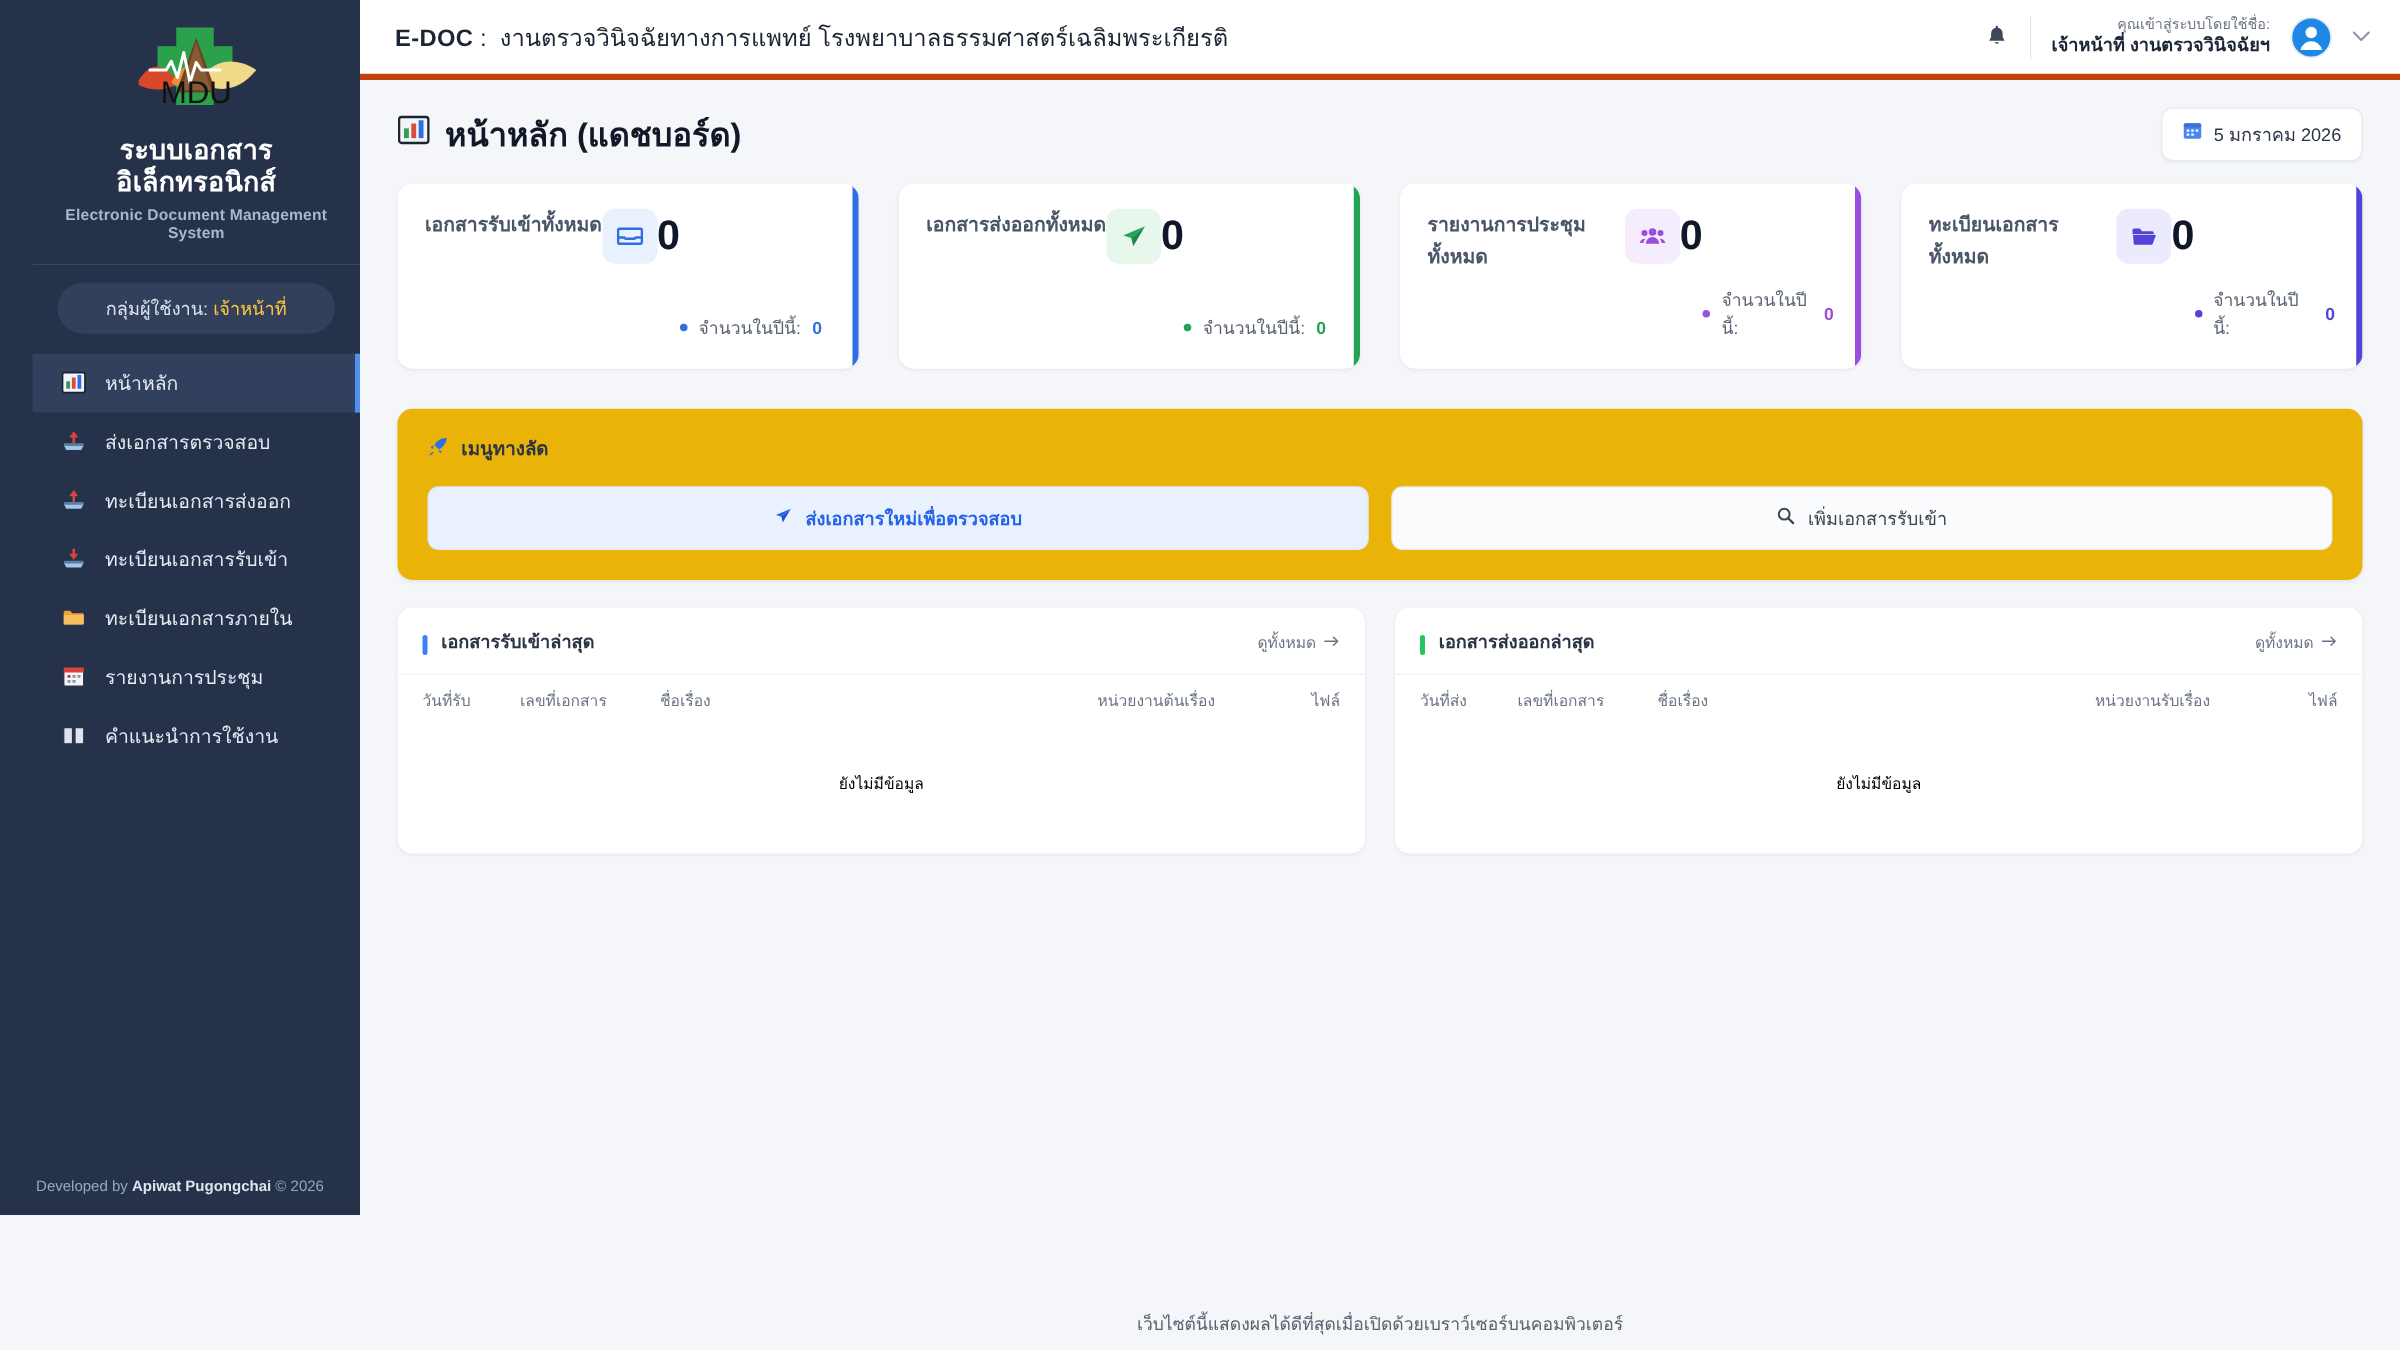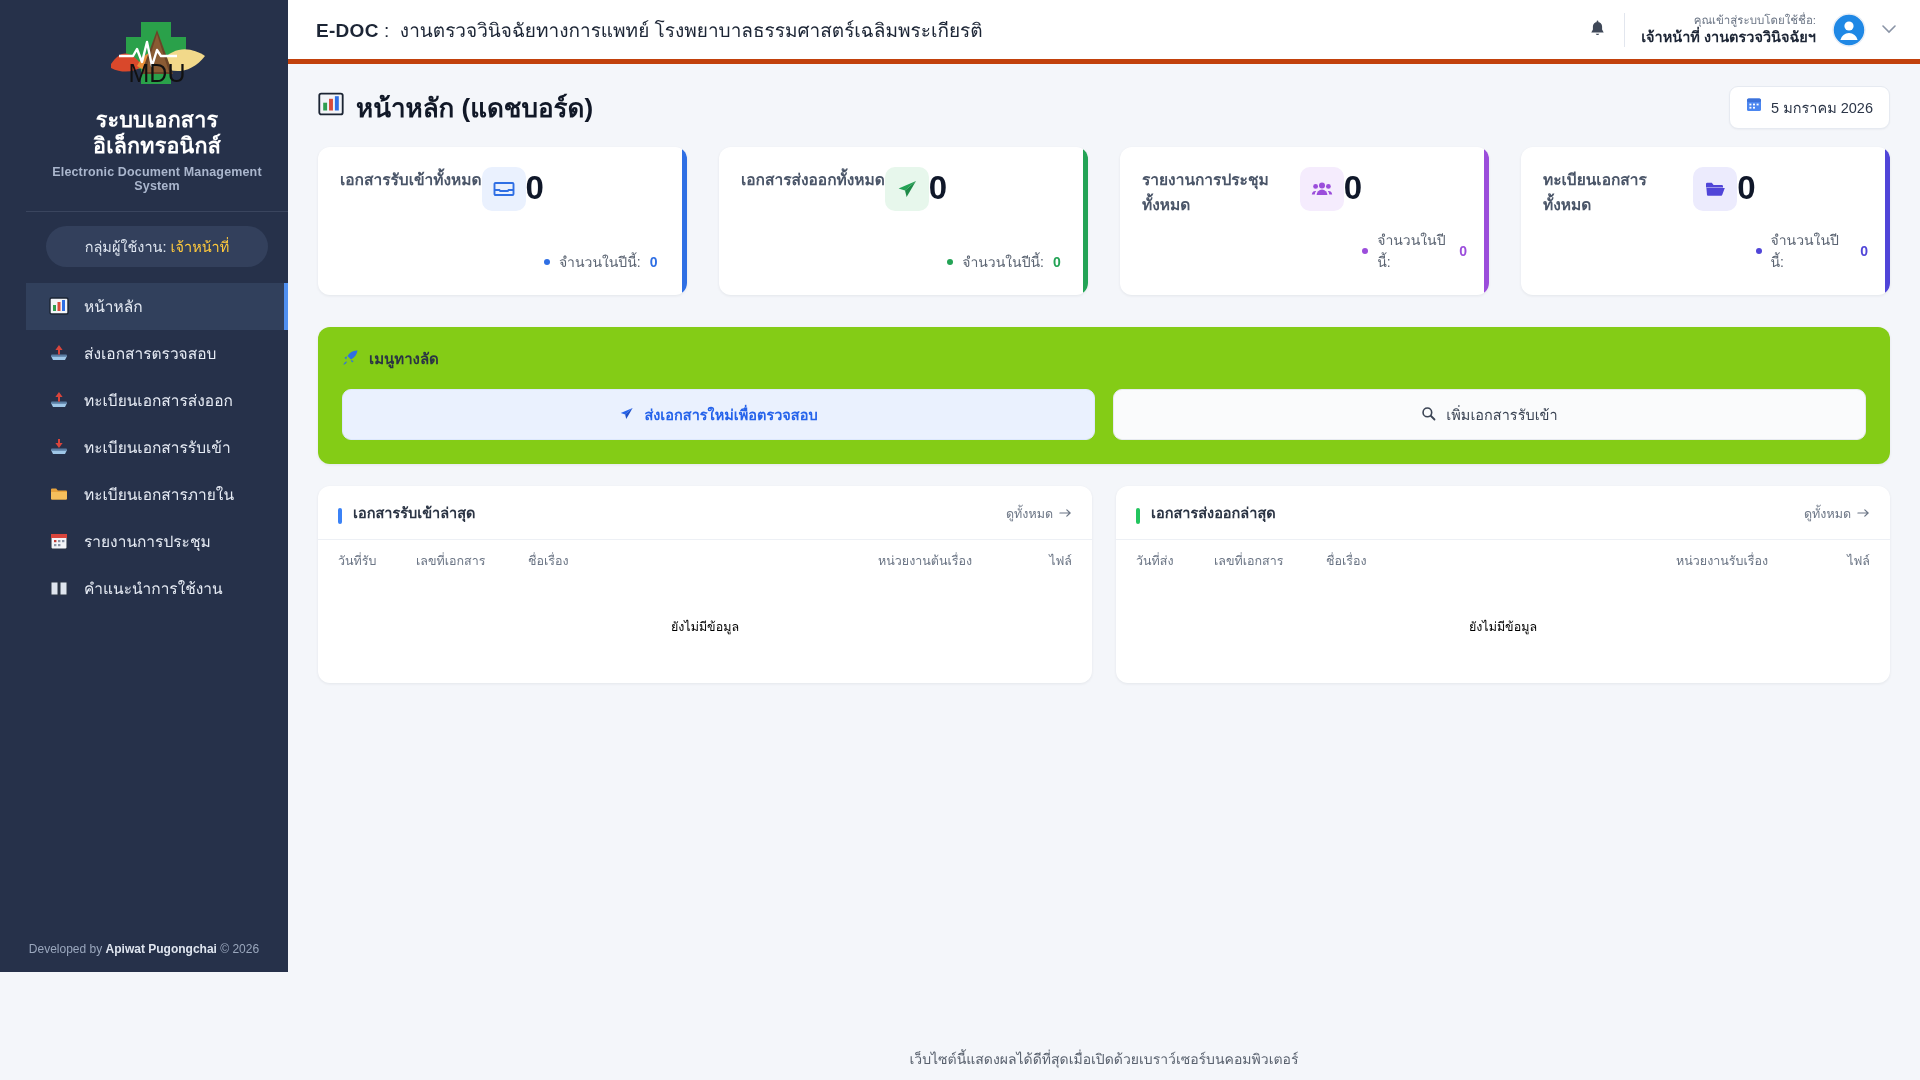--- a/index.html
+++ b/index.html
@@ -117,21 +117,21 @@
     background:var(--bg); display:flex; align-items:center; justify-content:center;
     flex:0 0 44px;
   }
   .stat-value { font-size:33px; font-weight:bold; color:#0f1729; margin-top:4px; line-height:1.05; }
   .stat-foot { margin-top:auto; font-size:14px; color:#5b6472; display:flex; align-items:center; gap:9px; }
   .dot { width:6px; height:6px; border-radius:50%; background:var(--ac); flex:0 0 6px; }
   .stat-foot b { color:var(--ac); font-weight:bold; }
 
   
   .shortcut-card {
-    margin:32px 6px 0; background:#84cc16; border-radius:12px;
+    margin:32px 6px 0; background:#eab308; border-radius:12px;
     box-shadow:0 1px 3px rgba(16,24,40,.07);
     padding:20px 24px 24px;
   }
   .shortcut-head { display:flex; align-items:center; gap:10px; font-size:15px; color:#2b3444; font-weight:bold; }
   .shortcut-row { display:flex; gap:18px; margin-top:18px; }
   .shortcut-btn {
     flex:1; border-radius:9px; padding:13px 10px;
     display:flex; align-items:center; justify-content:center; gap:10px;
     font-size:14.5px; cursor:pointer;
   }

